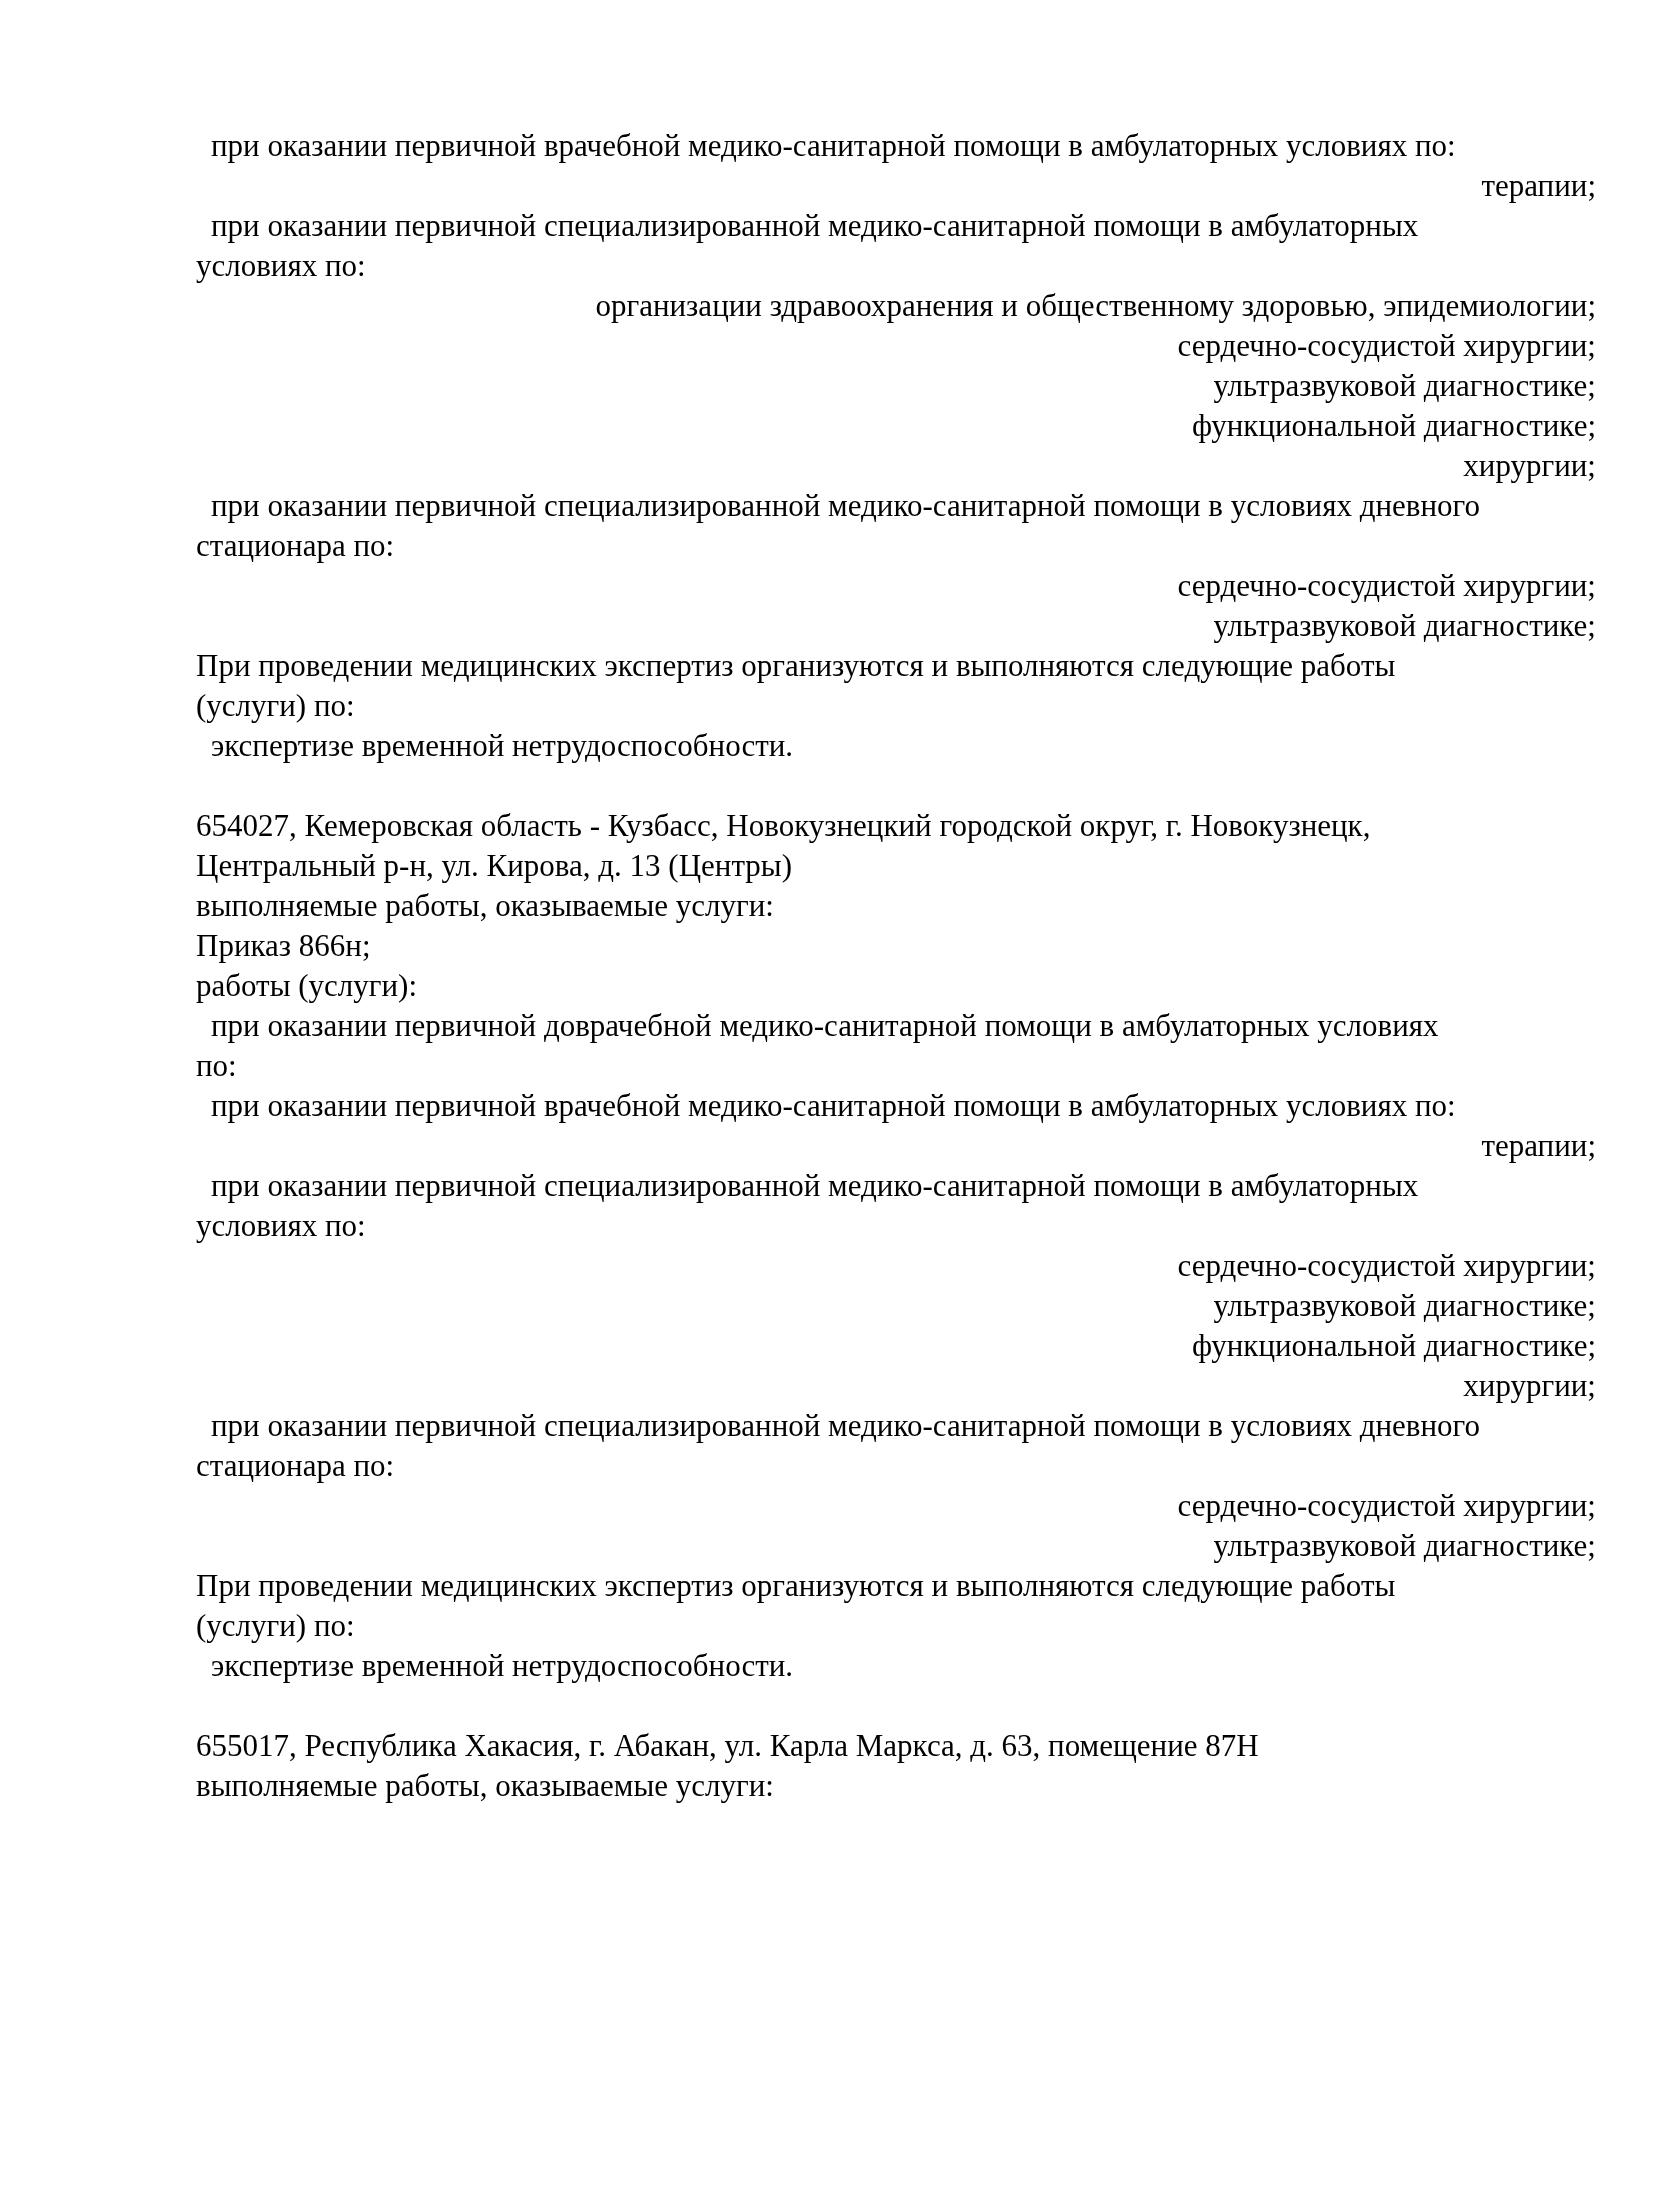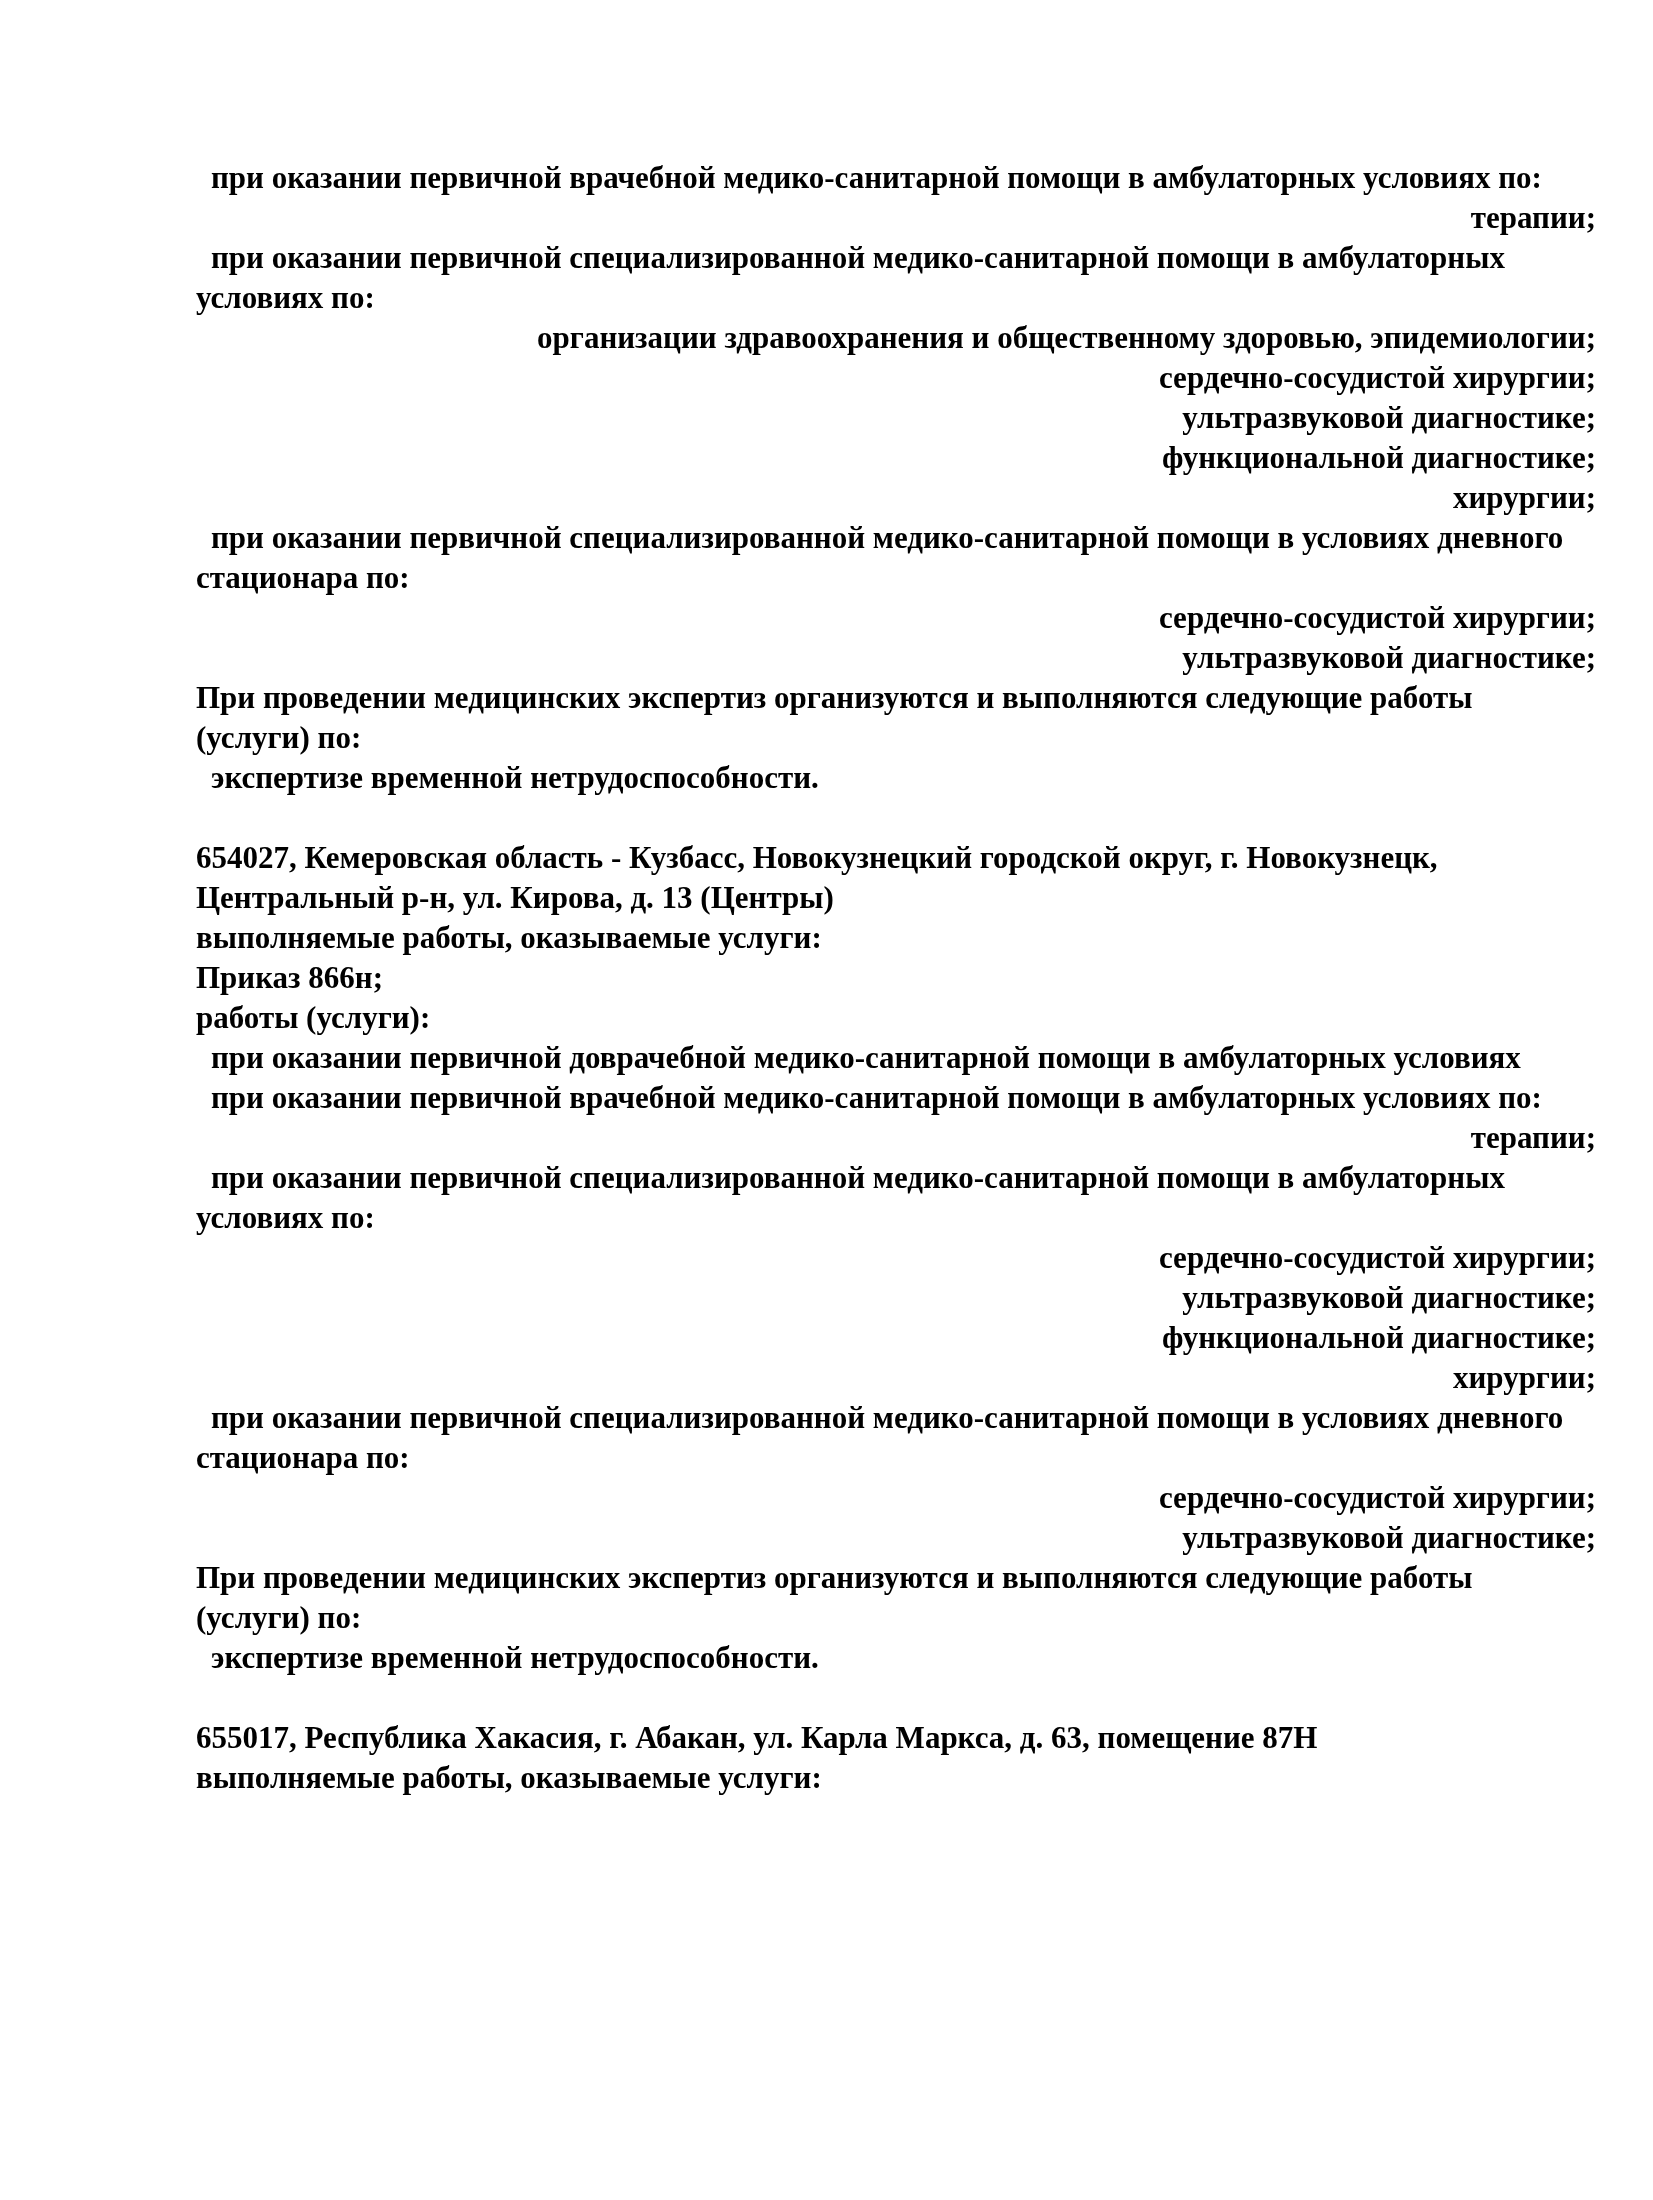--- a/index.html
+++ b/index.html
@@ -16,23 +16,22 @@
   .page {
     position: absolute;
     left: 0; top: 0;
     width: 1653px;
     height: 2200px;
     background: #ffffff;
   }
   .textcol {
     position: absolute;
     left: 196px;
-    top: 158px;
+    top: 126px;
     width: 1400px;
-    font-weight: bold;
   }
   .line {
     font-size: 31px;
     line-height: 40px;
     min-height: 40px;
     white-space: pre;
     letter-spacing: 0px;
   }
   .indent-0 { padding-left: 0; }
   .indent-1 { padding-left: 15px; }
@@ -60,20 +59,21 @@
       <div class="line indent-0">При проведении медицинских экспертиз организуются и выполняются следующие работы</div>
       <div class="line indent-0">(услуги) по:</div>
       <div class="line indent-1">экспертизе временной нетрудоспособности.</div>
       <div class="line indent-0"></div>
       <div class="line indent-0">654027, Кемеровская область - Кузбасс, Новокузнецкий городской округ, г. Новокузнецк,</div>
       <div class="line indent-0">Центральный р-н, ул. Кирова, д. 13 (Центры)</div>
       <div class="line indent-0">выполняемые работы, оказываемые услуги:</div>
       <div class="line indent-0">Приказ 866н;</div>
       <div class="line indent-0">работы (услуги):</div>
       <div class="line indent-1">при оказании первичной доврачебной медико-санитарной помощи в амбулаторных условиях</div>
+      <div class="line indent-0">по:</div>
       <div class="line indent-1">при оказании первичной врачебной медико-санитарной помощи в амбулаторных условиях по:</div>
       <div class="line indent-2">терапии;</div>
       <div class="line indent-1">при оказании первичной специализированной медико-санитарной помощи в амбулаторных</div>
       <div class="line indent-0">условиях по:</div>
       <div class="line indent-2">сердечно-сосудистой хирургии;</div>
       <div class="line indent-2">ультразвуковой диагностике;</div>
       <div class="line indent-2">функциональной диагностике;</div>
       <div class="line indent-2">хирургии;</div>
       <div class="line indent-1">при оказании первичной специализированной медико-санитарной помощи в условиях дневного</div>
       <div class="line indent-0">стационара по:</div>

